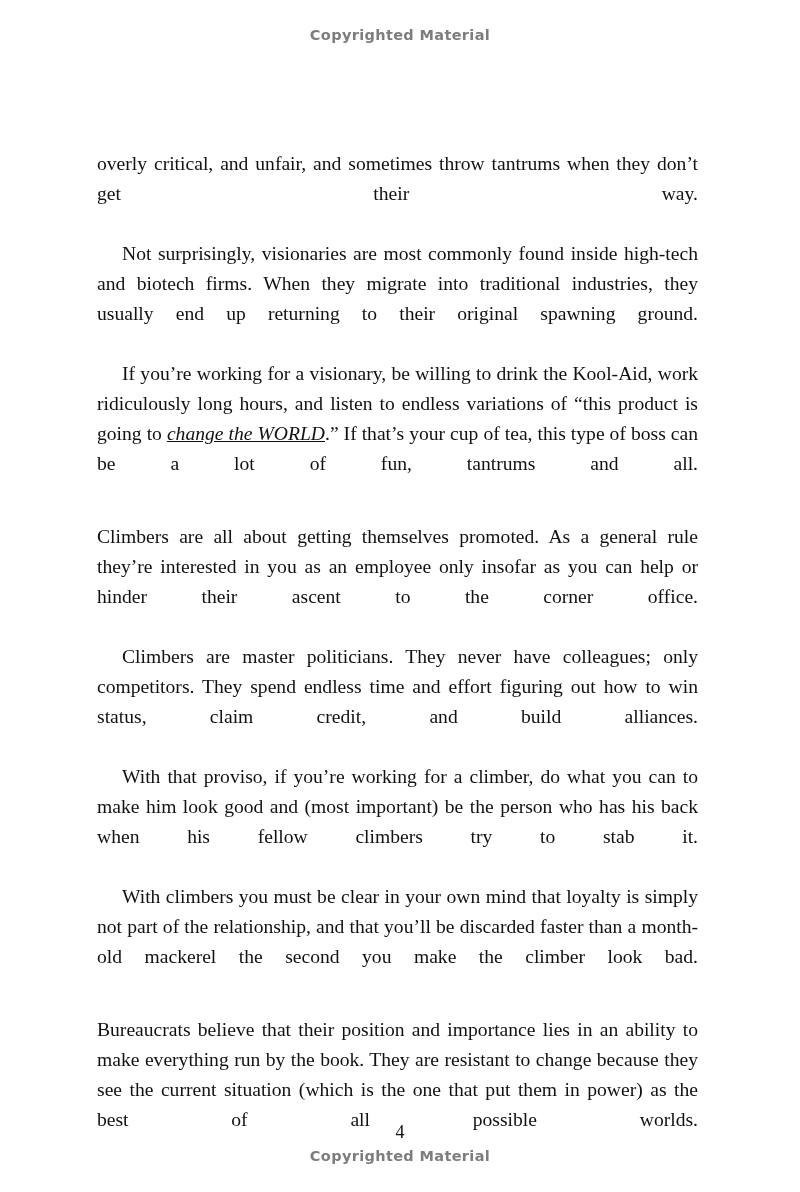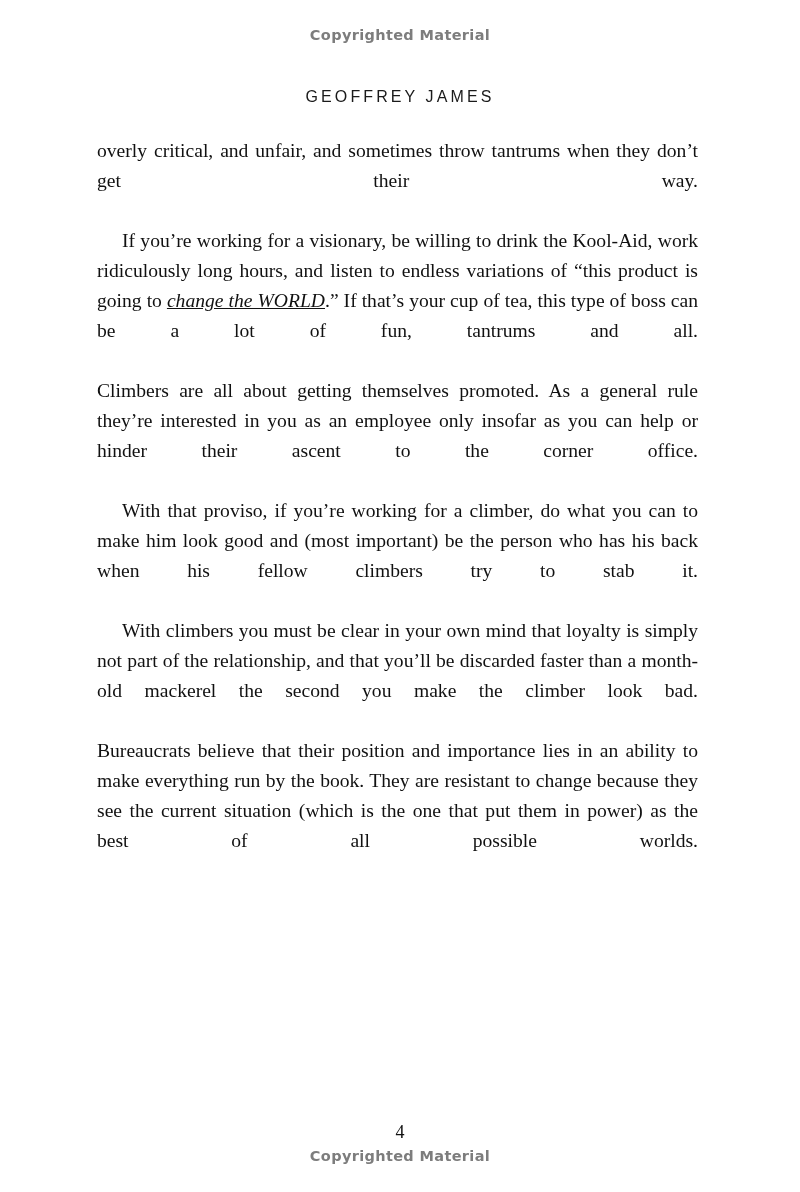--- a/index.html
+++ b/index.html
@@ -62,21 +62,21 @@
     font-family: "Liberation Serif", "DejaVu Serif", serif;
     font-size: 19.6px;
     line-height: 30px;
     color: #111111;
     text-align: justify;
     text-justify: inter-word;
     -webkit-hyphens: manual;
     hyphens: manual;
     text-indent: 25px;
   }
-  p.body-par.no-indent { text-indent: 0; }
+  p.body-par.no-indent { text-indent: 0; margin-top: 13px; }
 
   
   p.body-par::after {
     content: "";
     display: inline-block;
     width: 100%;
   }
 
   h2.section-heading {
     margin: 0;
@@ -107,32 +107,33 @@
     color: #111111;
   }
 </style>
 </head>
 <body>
 
 <div class="page">
 
   <div class="watermark watermark-top">Copyrighted Material</div>
 
-  <div class="running-head">GEOFFREY JAMES</div>
 
   <div class="text-column">
 
     <p class="body-par no-indent">overly critical, and unfair, and sometimes throw tantrums when they don’t get their way.</p>
 
+    <p class="body-par">Not surprisingly, visionaries are most commonly found inside high-tech and biotech firms. When they migrate into traditional industries, they usually end up returning to their original spawning ground.</p>
 
     <p class="body-par"><span>If you’re working for a visionary, be willing to drink the Kool-Aid, work ridiculously long hours, and listen to endless variations of “this product is going to </span><em class="ital">change the WORLD</em><span>.” If that’s your cup of tea, this type of boss can be a lot of fun, tantrums and all.</span></p>
 
 
     <p class="body-par no-indent">Climbers are all about getting themselves promoted. As a general rule they’re interested in you as an employee only insofar as you can help or hinder their ascent to the corner office.</p>
 
+    <p class="body-par">Climbers are master politicians. They never have colleagues; only competitors. They spend endless time and effort figuring out how to win status, claim credit, and build alliances.</p>
 
     <p class="body-par">With that proviso, if you’re working for a climber, do what you can to make him look good and (most important) be the person who has his back when his fellow climbers try to stab it.</p>
 
     <p class="body-par">With climbers you must be clear in your own mind that loyalty is simply not part of the relationship, and that you’ll be discarded faster than a month-old mackerel the second you make the climber look bad.</p>
 
 
     <p class="body-par no-indent">Bureaucrats believe that their position and importance lies in an ability to make everything run by the book. They are resistant to change because they see the current situation (which is the one that put them in power) as the best of all possible worlds.</p>
 
   </div>
 

